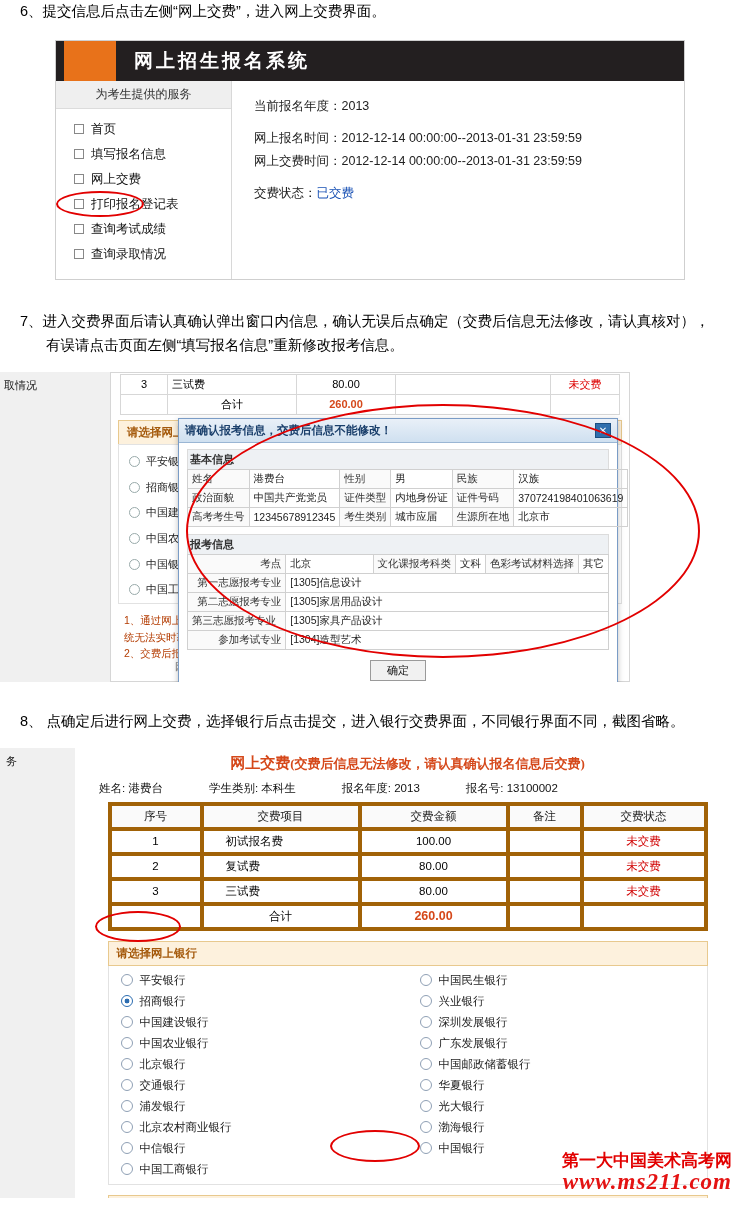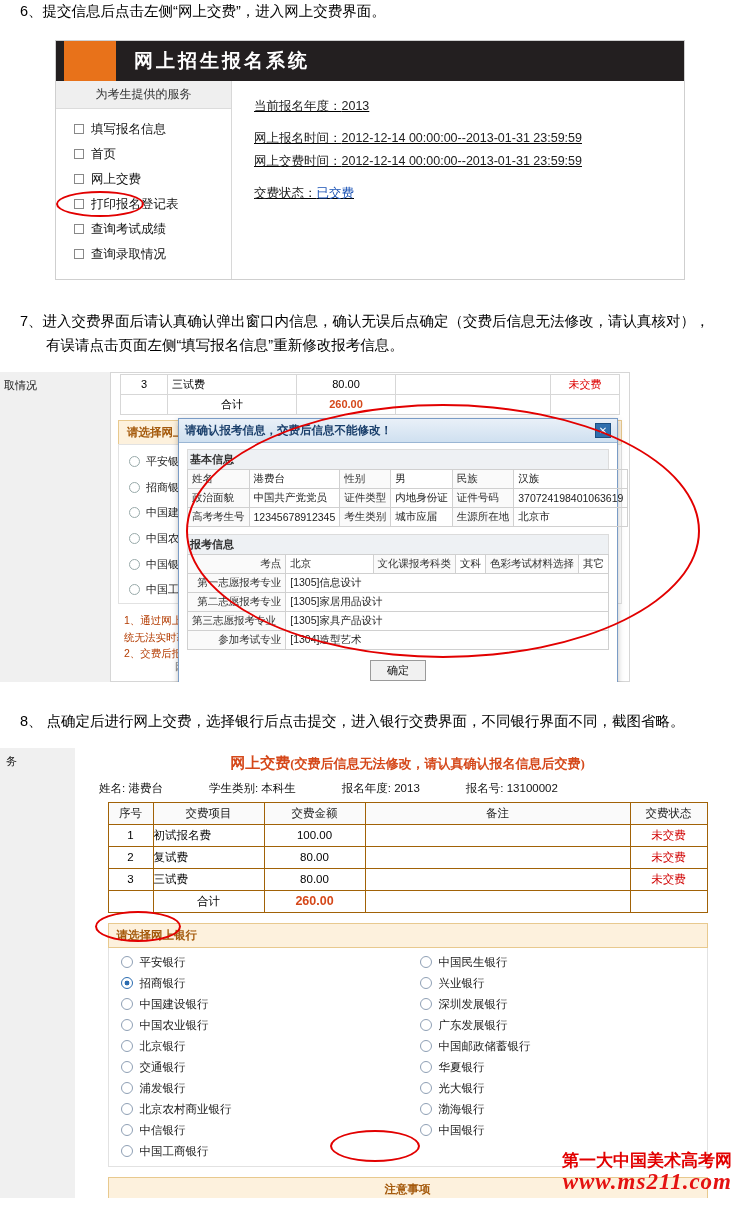--- a/index.html
+++ b/index.html
@@ -90,21 +90,21 @@
     font-size:12.5px;
     color:#111;
     padding:4px 0;
     display:flex;
     align-items:center;
   }
   .s6-menu li .chk{
     display:inline-block;width:8px;height:8px;border:1px solid #888;
     margin-right:7px;background:#fff;flex:none;
   }
-  .s6-main{flex:1;padding:14px 0 14px 22px;text-decoration:underline;}
+  .s6-main{flex:1;padding:14px 0 14px 22px;}
   .s6-main .line{font-size:12.5px;color:#222;line-height:1.9;}
   .s6-main .line .blue{color:#1a52b5;}
   .s6-main .gap{height:8px;}
 
   
   .ellipse{
     position:absolute;
     border:2.5px solid #e20000;
     border-radius:50%;
     pointer-events:none;
@@ -213,21 +213,21 @@
     text-align:center;font-size:15px;font-weight:bold;color:#d5481a;
     padding:6px 0 8px 0;font-family:"Liberation Serif",serif;
   }
   .s8-title .sub{font-size:13px;}
   .s8-info{
     font-size:11.5px;color:#111;display:flex;gap:46px;padding:0 0 6px 24px;
   }
   .tbl{
     width:600px;margin:0 auto;border-collapse:collapse;font-size:11.5px;
   }
-  .tbl th,.tbl td{border:1px solid #a16207;padding:3px 0;}
+  .tbl th,.tbl td{border:4px solid #a16207;padding:3px 22px;}
   .tbl th{background:#fafafa;font-weight:normal;color:#222;text-align:center;}
   .tbl td.c{text-align:center;}
   .tbl td.red{color:#d00000;}
   .tbl td.total{color:#d5481a;font-weight:bold;font-size:12.5px;}
   .bank-head{
     width:600px;margin:10px auto 0 auto;background:#fdf1dd;border:1px solid #e8c98e;
     font-size:11.5px;font-weight:bold;color:#a4590b;padding:4px 8px;box-sizing:border-box;
   }
   .bank-list{
     width:600px;margin:0 auto;border:1px solid #e2e2e2;border-top:none;
@@ -281,25 +281,25 @@
       <div class="s6-header">
         <div class="s6-orangebar"></div>
         <div class="s6-title">网上招生报名系统</div>
       </div>
       <div class="s6-body">
         <div class="s6-side">
           <div class="s6-side-title">为考生提供的服务</div>
           <ul class="s6-menu">
             <li>
                 <span class="chk"></span>
-                <span>填写报名信息</span>
+                <span>首页</span>
               </li>
             <li>
                 <span class="chk"></span>
-                <span>首页</span>
+                <span>填写报名信息</span>
               </li>
             <li>
                 <span class="chk"></span>
                 <span>网上交费</span>
               </li>
             <li>
                 <span class="chk"></span>
                 <span>打印报名登记表</span>
               </li>
             <li>

